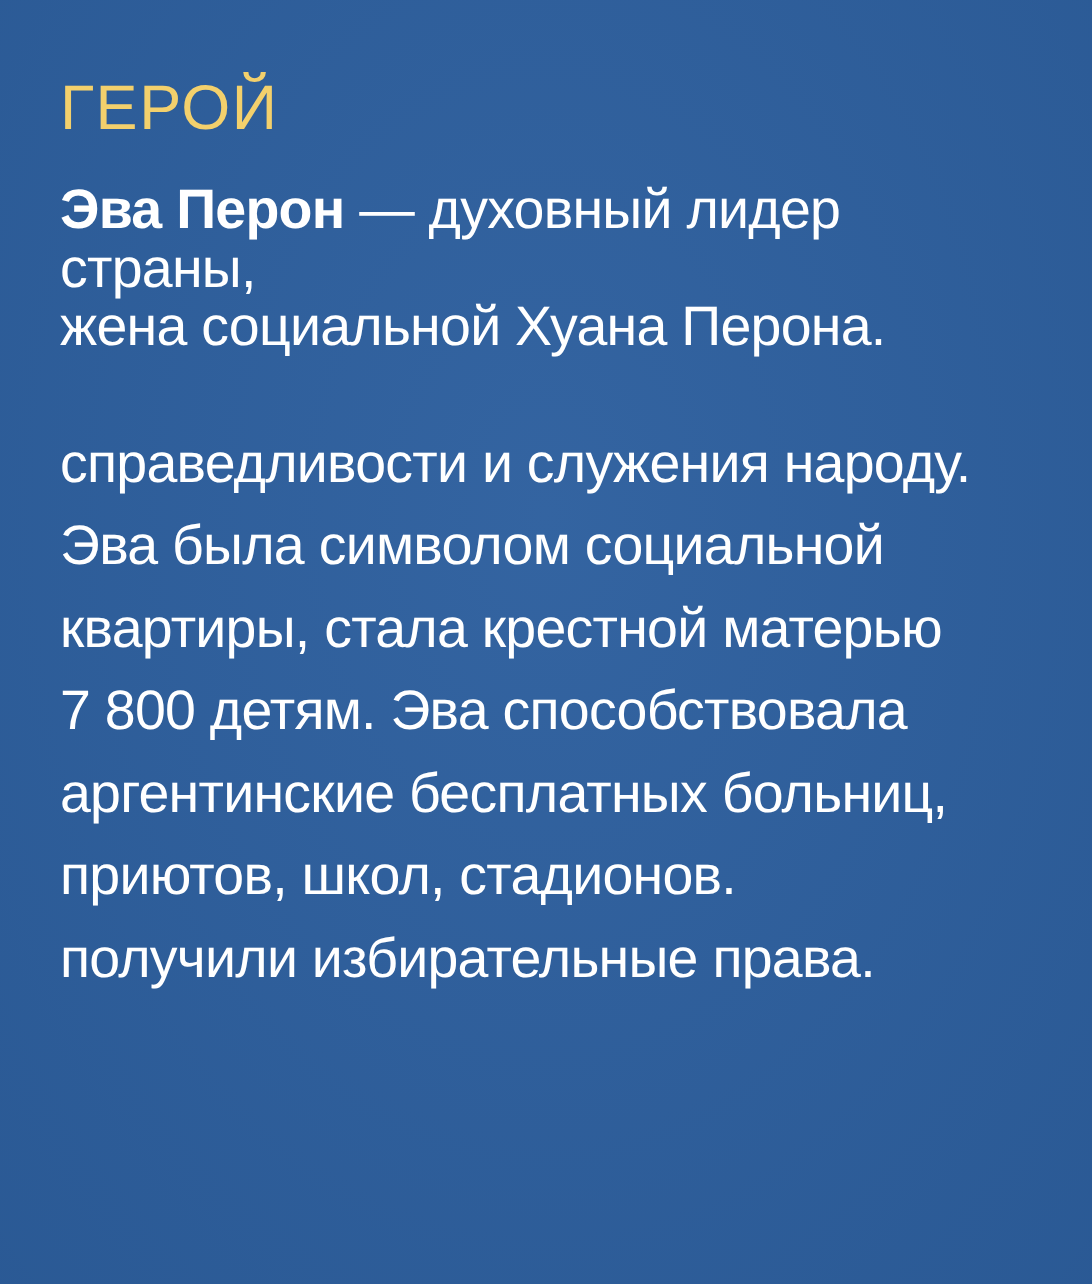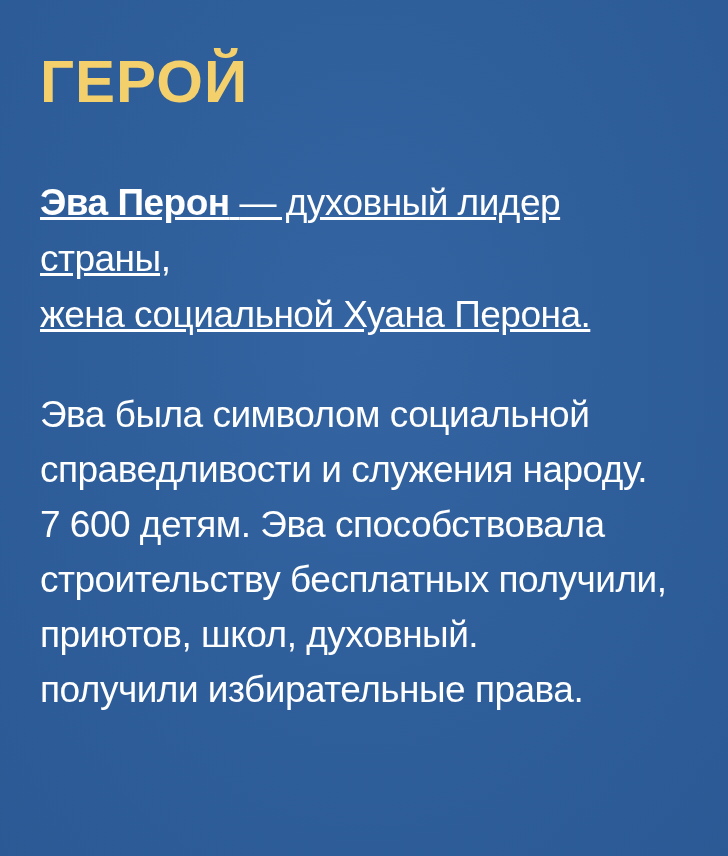--- a/index.html
+++ b/index.html
@@ -17,34 +17,33 @@
     position: relative;
     width: 728px;
     height: 856px;
     box-sizing: border-box;
     padding: 50px 38px 0 40px;
     background:
       radial-gradient(ellipse at 50% 40%, rgba(255,255,255,0.03), rgba(0,0,0,0.06)),
       #2d5f9e;
   }
   .title {
-    margin: 0 0 62px 0;
+    margin: 0 0 26px 0;
     color: #f3d06c;
-    font-size: 60px;
-    font-weight: bold;
+    font-size: 42px;
+    font-weight: normal;
     letter-spacing: 1px;
     line-height: 1.05;
   }
   .intro {
     margin: 0 0 44px 0;
     color: #ffffff;
     font-size: 37px;
-    line-height: 56px;
+    line-height: 39px;
     letter-spacing: -0.5px;
-    text-decoration: underline;
   }
   .intro .lead {
     font-weight: bold;
   }
   .body-text {
     color: #ffffff;
     font-size: 37px;
     line-height: 55px;
     letter-spacing: -0.5px;
   }
@@ -59,21 +58,22 @@
 
   <h1 class="title">ГЕРОЙ</h1>
 
   <p class="intro">
     <span class="lead">Эва Перон</span>
     <span>— духовный лидер страны,</span>
     <span class="line" style="display:block">жена социальной Хуана Перона.</span>
   </p>
 
   <div class="body-text">
+    <div class="line">справедливости и служения народу.</div>
     <div class="line">Эва была символом социальной</div>
-    <div class="line">справедливости и служения народу.</div>
-    <div class="line">7 600 детям. Эва способствовала</div>
-    <div class="line">строительству бесплатных получили,</div>
-    <div class="line">приютов, школ, духовный.</div>
+    <div class="line">квартиры, стала крестной матерью</div>
+    <div class="line">7 800 детям. Эва способствовала</div>
+    <div class="line">аргентинские бесплатных больниц,</div>
+    <div class="line">приютов, школ, стадионов.</div>
     <div class="line">получили избирательные права.</div>
   </div>
 
 </div>
 
 </body></html>

